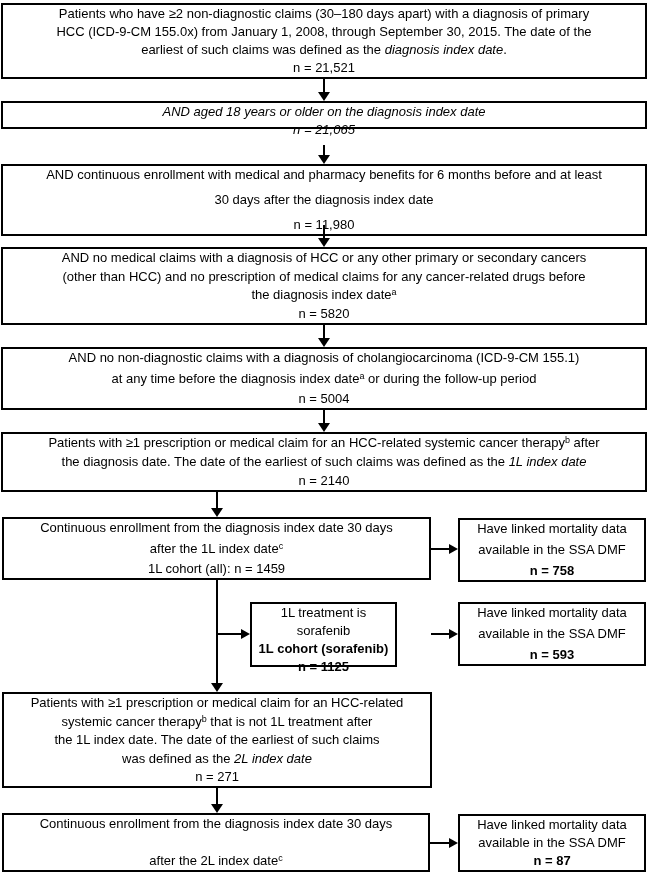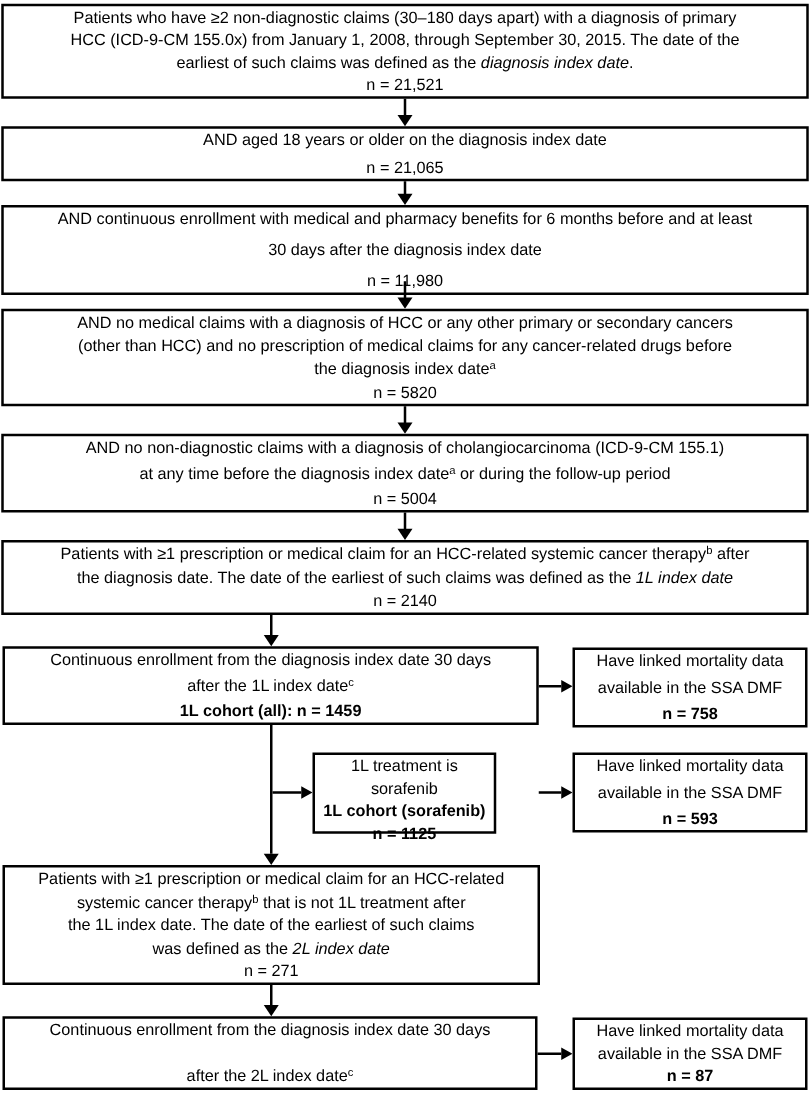--- a/index.html
+++ b/index.html
@@ -49,21 +49,21 @@
   <div class="box" style="left:1px; top:3px; width:646px; height:76px;">
       <div><span>Patients who have ≥2 non-diagnostic claims (30–180 days apart) with a diagnosis of primary</span></div>
       <div><span>HCC (ICD-9-CM 155.0x) from January 1, 2008, through September 30, 2015. The date of the</span></div>
       <div><span>earliest of such claims was defined as the </span><span style="font-style: italic;">diagnosis index date</span><span>.</span></div>
       <div><span>n = 21,521</span></div>
     </div>
 
   <div class="vline" style="left:323px; top:79px; height:14px;"></div>
   <div class="head-down" style="left:318px; top:92px;"></div>
 
-  <div class="box" style="left:1px; top:101px; width:646px; height:44px;">
+  <div class="box" style="left:1px; top:101px; width:646px; height:28px;font-style:italic;">
       <div><span>AND aged 18 years or older on the diagnosis index date</span></div>
       <div><span>n = 21,065</span></div>
     </div>
 
   <div class="vline" style="left:323px; top:145px; height:11px;"></div>
   <div class="head-down" style="left:318px; top:155px;"></div>
 
   <div class="box" style="left:1px; top:164px; width:646px; height:72px;">
       <div><span>AND continuous enrollment with medical and pharmacy benefits for 6 months before and at least</span></div>
       <div><span>30 days after the diagnosis index date</span></div>
@@ -97,21 +97,21 @@
       <div><span>the diagnosis date. The date of the earliest of such claims was defined as the </span><span style="font-style: italic;">1L index date</span></div>
       <div><span>n = 2140</span></div>
     </div>
 
   <div class="vline" style="left:216px; top:492px; height:17px;"></div>
   <div class="head-down" style="left:211px; top:508px;"></div>
 
   <div class="box" style="left:2px; top:517px; width:429px; height:63px;">
       <div><span>Continuous enrollment from the diagnosis index date 30 days</span></div>
       <div><span>after the 1L index date</span><span class="sup">c</span></div>
-      <div><span style="font-weight: bold;">1L cohort (all): n = 1459</span></div>
+      <div><span style="font-weight: normal;">1L cohort (all): n = 1459</span></div>
     </div>
 
   <div class="hline" style="left:431px; top:548px; width:18px;"></div>
   <div class="head-right" style="left:449px; top:544px;"></div>
 
   <div class="box" style="left:458px; top:518px; width:188px; height:64px;">
       <div><span>Have linked mortality data</span></div>
       <div><span>available in the SSA DMF</span></div>
       <div><span style="font-weight: bold;">n = 758</span></div>
     </div>

